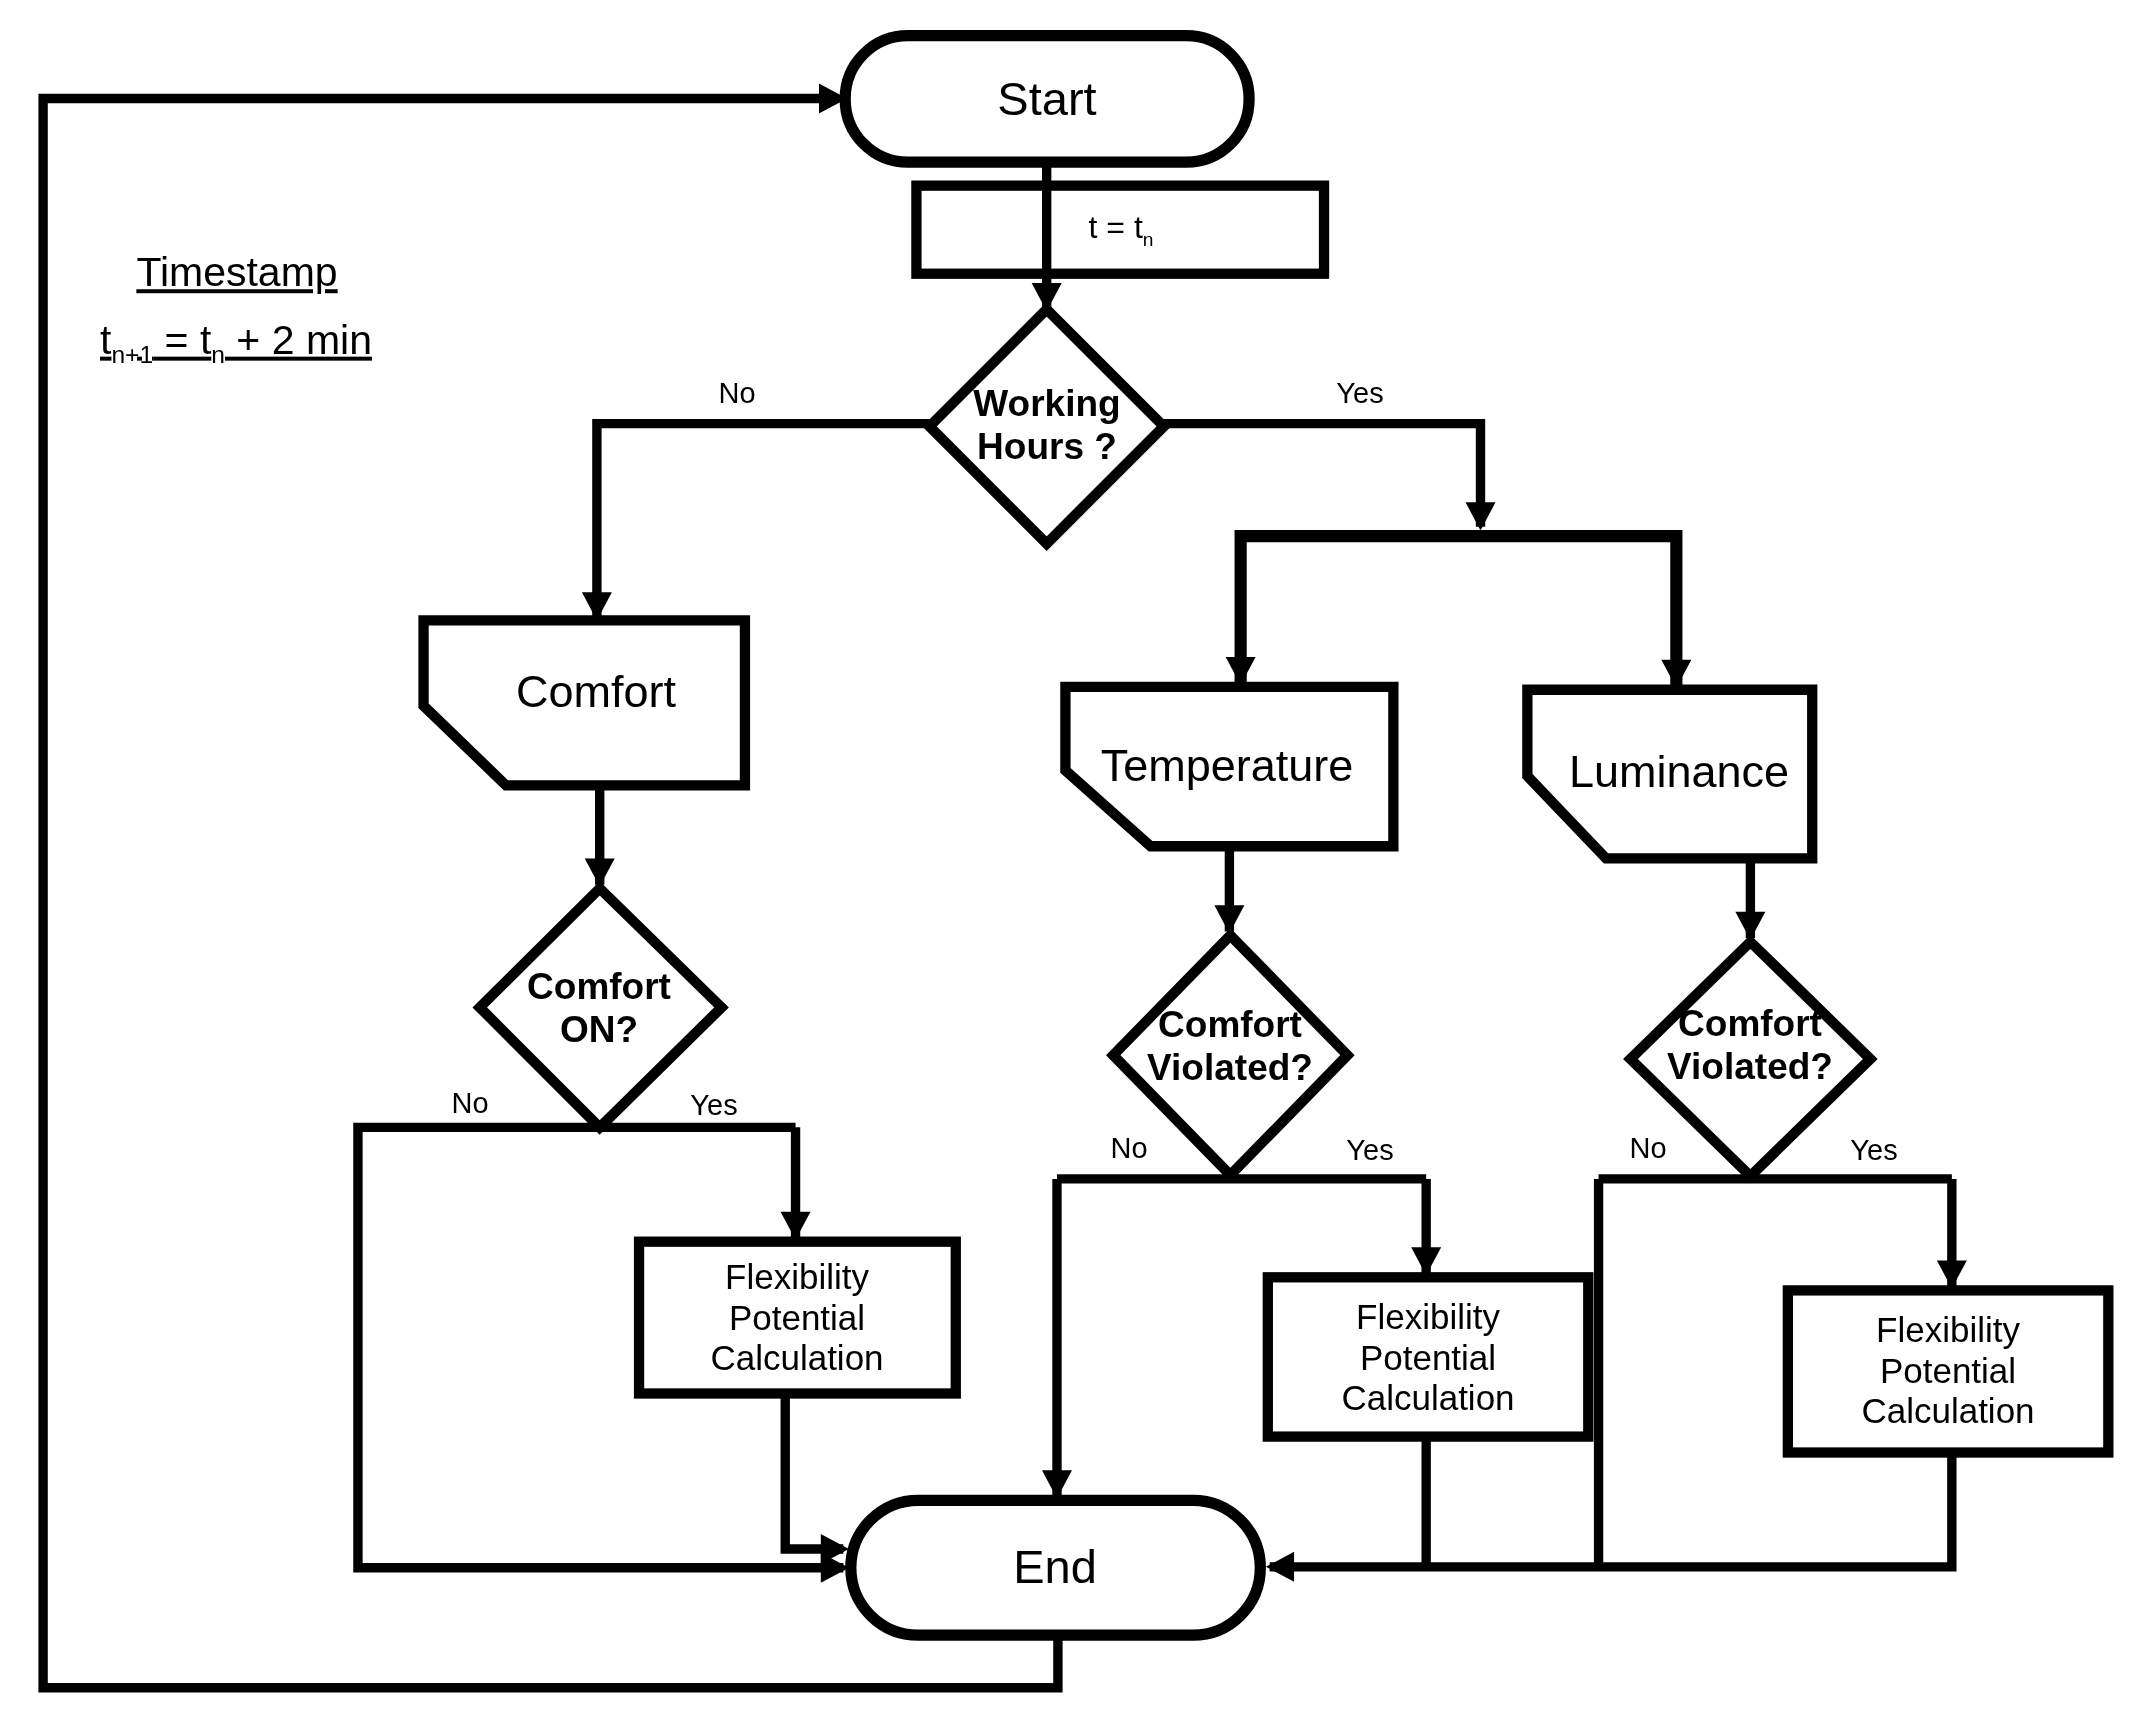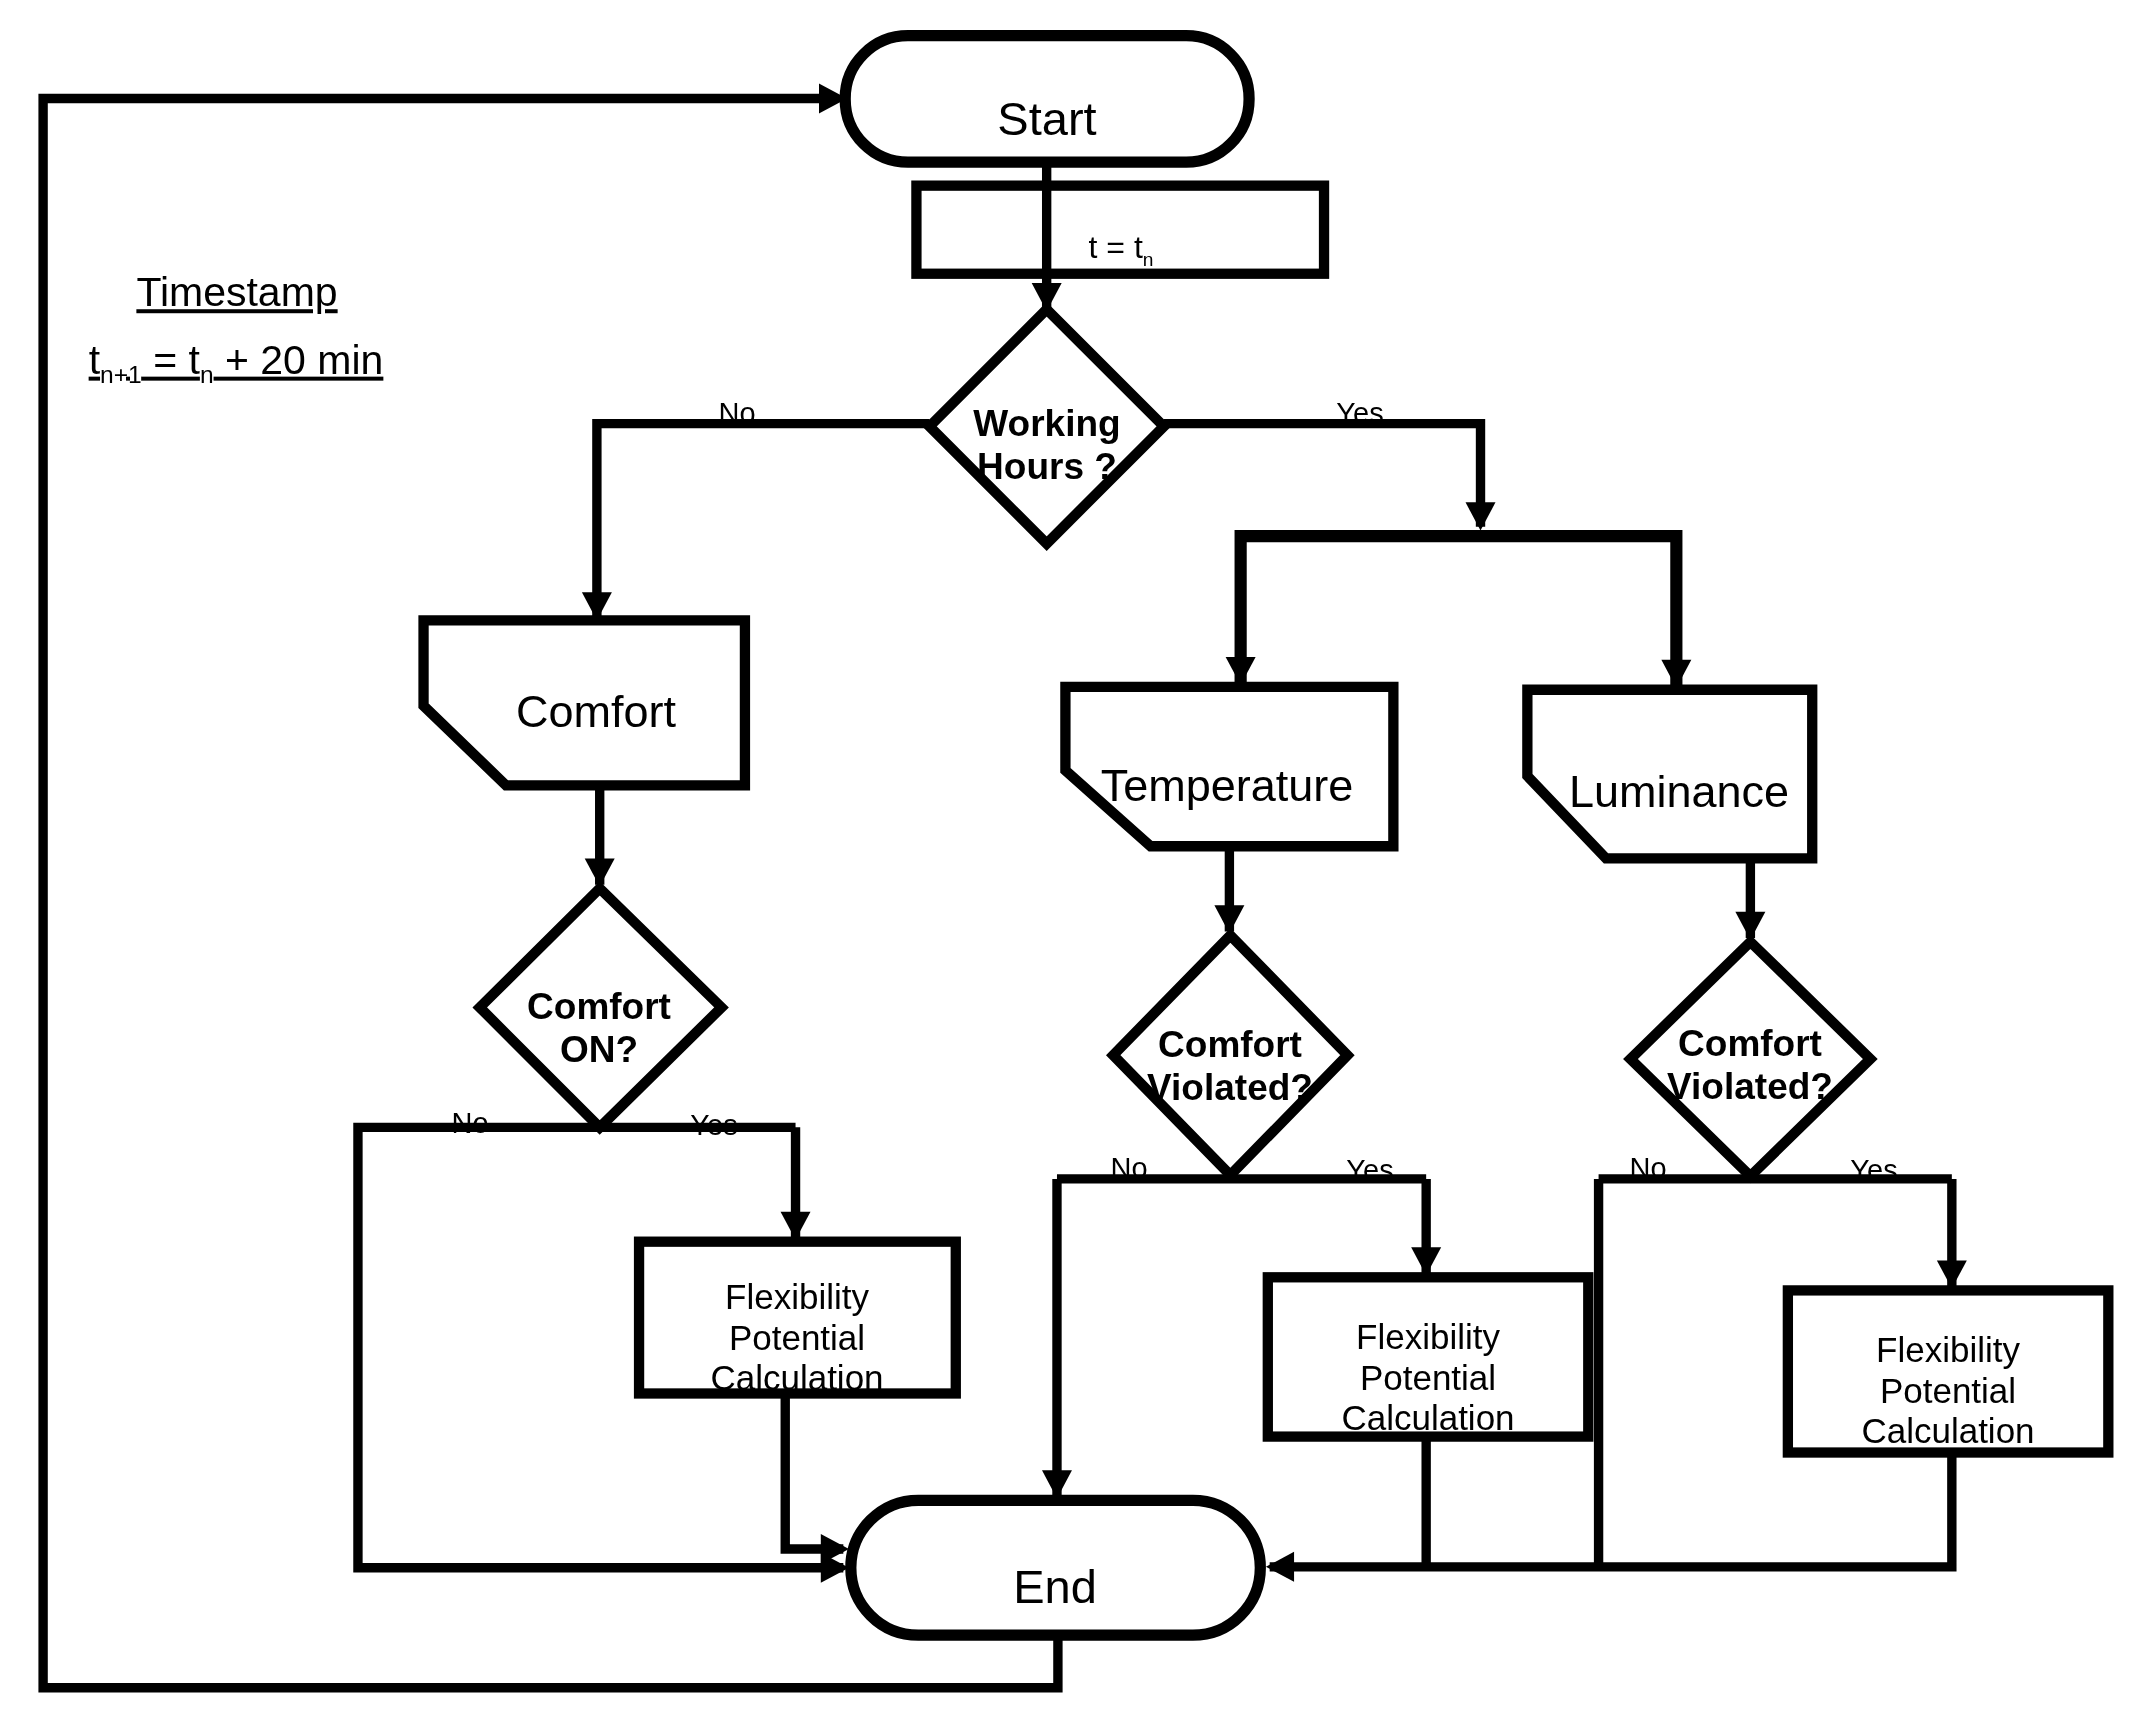--- a/index.html
+++ b/index.html
@@ -1,20 +1,20 @@
 <!DOCTYPE html>
 <html style="font-size:15px"><head>
 <meta charset="utf-8">
 <style>
   html,body{margin:0;padding:0;background:#ffffff;}
   .canvas{position:relative;width:2143px;height:1730px;background:#ffffff;
           font-family:"Liberation Sans",sans-serif;color:#000;overflow:hidden;}
   .canvas svg{position:absolute;left:0;top:0;}
   .lbl{position:absolute;transform:translate(-50%,-50%);text-align:center;
-       white-space:pre-line;line-height:1.16;color:#000;font-weight:400;margin-top:20px;}
+       white-space:pre-line;line-height:1.16;color:#000;font-weight:400;}
   .lbl sub{font-size:0.6em;}
   .fs50{font-size:47px;} .fs48{font-size:45px;} .fs46{font-size:32px;}
   .fs45{font-size:29px;} .fs44{font-size:41px;text-decoration:underline;} .fs40{font-size:37px;font-weight:bold;}
   .fs37{font-size:35px;}
 </style>
 </head>
 <body>
 
 <div class="canvas">
 
@@ -124,16 +124,16 @@
 <div class="lbl fs45" style="left:737px;top:394px;">No</div>
 <div class="lbl fs45" style="left:1360px;top:394px;">Yes</div>
 <div class="lbl fs45" style="left:470px;top:1104px;">No</div>
 <div class="lbl fs45" style="left:714px;top:1106px;">Yes</div>
 <div class="lbl fs45" style="left:1129px;top:1149px;">No</div>
 <div class="lbl fs45" style="left:1370px;top:1151px;">Yes</div>
 <div class="lbl fs45" style="left:1648px;top:1149px;">No</div>
 <div class="lbl fs45" style="left:1874px;top:1151px;">Yes</div>
 
 <div class="lbl fs44" style="left:237px;top:273px;">Timestamp</div>
-<div class="lbl fs44" style="left:236px;top:343px;"><span>t</span><sub>n+1</sub><span> = t</span><sub>n</sub><span> + 20 min</span></div>
+<div class="lbl fs44" style="left:236px;top:343px;"><span>t</span><sub>n+1</sub><span> = t</span><sub>n</sub><span> + 2 min</span></div>
 
 </div>
 
 
 </body></html>

